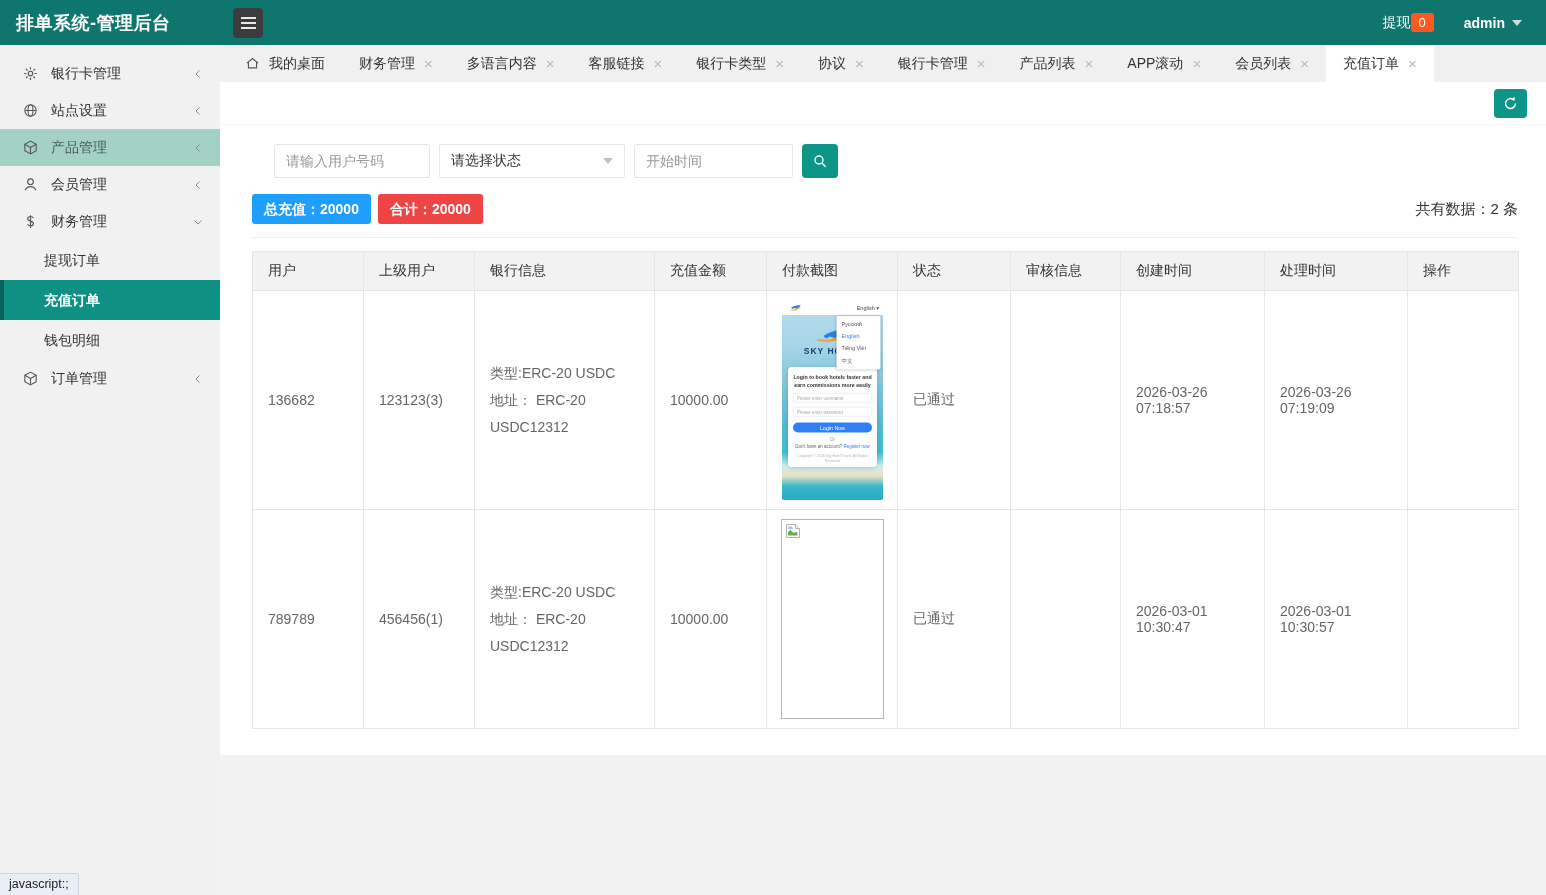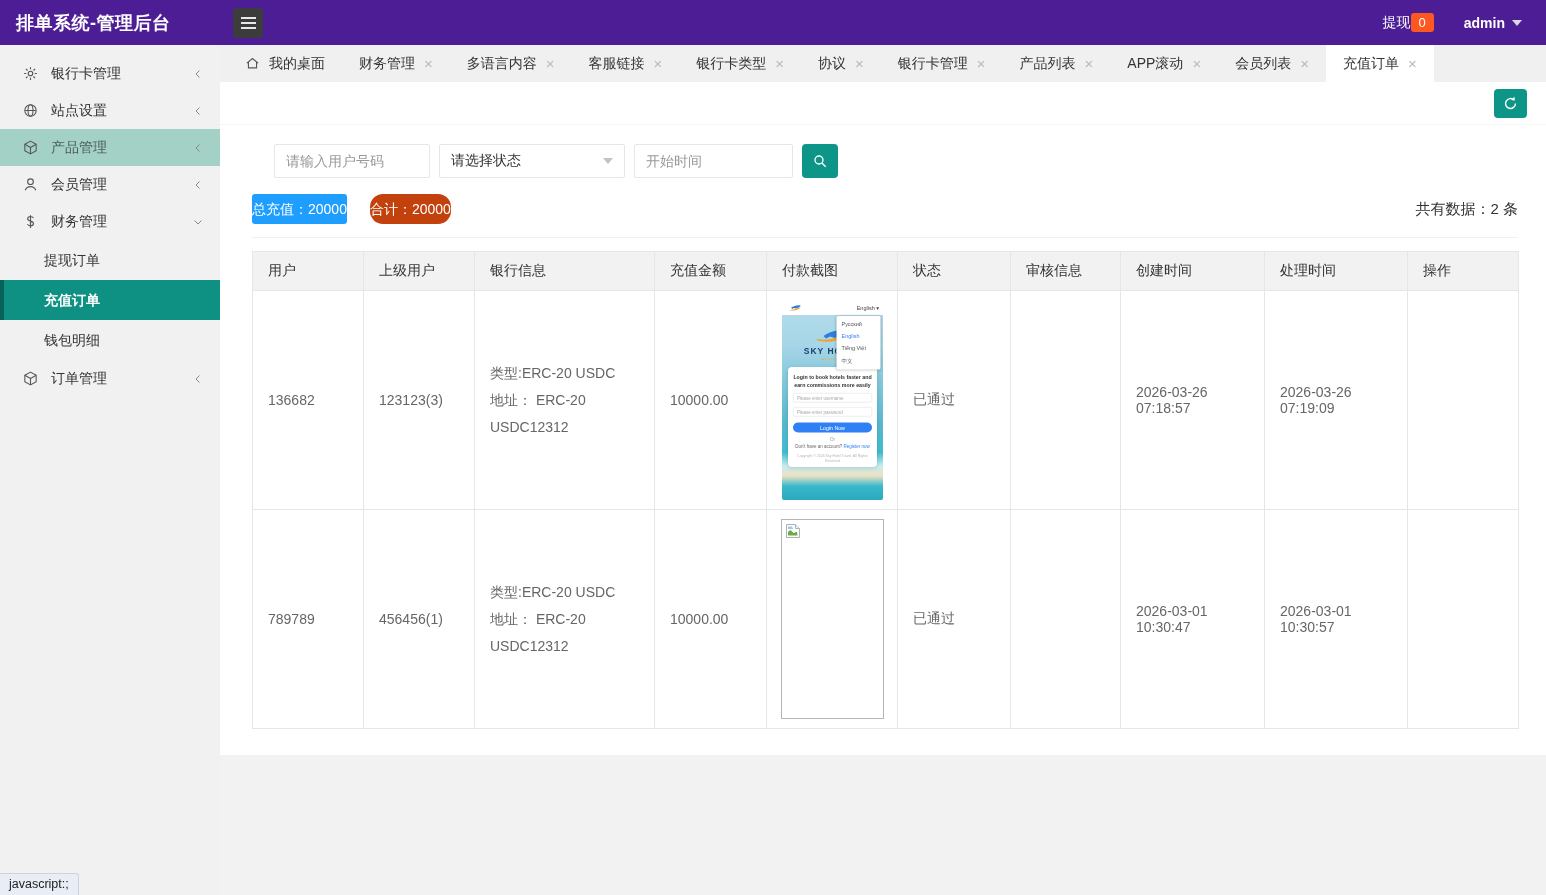--- a/index.html
+++ b/index.html
@@ -1,20 +1,20 @@
 <!DOCTYPE html>
 <html lang="zh"><head>
 <meta charset="utf-8">
 <style>
   * { box-sizing: border-box; margin: 0; padding: 0; }
   html,body { width:1546px; height:895px; overflow:hidden; }
   body { font-family:"Liberation Sans","DejaVu Sans",sans-serif; background:#f2f2f2; position:relative; color:#333; }
 
   
-  .topbar { height:45px; background:#4c1d95; display:flex; align-items:center; color:#fff; }
+  .topbar { height:45px; background:#0f766e; display:flex; align-items:center; color:#fff; }
   .topbar-logo { width:220px; padding-left:16px; font-size:18px; font-weight:bold; letter-spacing:.5px; }
   .hamburger-btn { width:30px; height:30px; background:#3c3c3c; border:none; border-radius:4px; margin-left:13px;
     display:flex; flex-direction:column; justify-content:center; align-items:center; gap:3px; cursor:pointer; }
   .hamburger-btn i { display:block; width:15px; height:2px; background:#e8e8e8; }
   .topbar-right { margin-left:auto; display:flex; align-items:center; gap:30px; padding-right:24px; }
   .withdraw-link { display:flex; align-items:center; font-size:14px; cursor:pointer; }
   .withdraw-badge { background:#ff5722; color:#fff; border-radius:3px; padding:2px 8px; font-size:13px; }
   .admin-menu { display:flex; align-items:center; gap:7px; font-size:14px; font-weight:bold; cursor:pointer; }
   .caret-down { width:0; height:0; border-left:5px solid transparent; border-right:5px solid transparent; border-top:6px solid #d9d9d9; }
 
@@ -45,23 +45,23 @@
   .refresh-btn { width:33px; height:29px; background:#0d9688; border:none; border-radius:4px; display:flex; align-items:center; justify-content:center; cursor:pointer; }
   .filters { display:flex; gap:9px; margin:19px 28px 0 32px;padding-left:22px; }
   .filter-input { width:156px; height:34px; border:1px solid #e6e6e6; border-radius:2px; padding:0 11px; font-size:14px; color:#333; outline:none; font-family:inherit; }
   .filter-input::placeholder { color:#999; }
   .filter-input.time { width:159px; }
   .filter-select { width:186px; height:34px; border:1px solid #e6e6e6; border-radius:2px; display:flex; align-items:center; justify-content:space-between; padding:0 11px; font-size:14px; color:#333; cursor:pointer; }
   .select-caret { width:0; height:0; border-left:5px solid transparent; border-right:5px solid transparent; border-top:6px solid #c2c2c2; }
   .search-btn { width:36px; height:34px; background:#0d9688; border:none; border-radius:4px; display:flex; align-items:center; justify-content:center; cursor:pointer; }
 
   .summary-row { display:flex; align-items:center; margin:16px 28px 0 32px; padding-bottom:13px; border-bottom:1px solid #f0f0f0; }
-  .badge-pill { height:30px; line-height:30px; padding:0 0; border-radius:3px; color:#fff; font-size:14px; }
+  .badge-pill { height:30px; line-height:30px; padding:0 12px; border-radius:3px; color:#fff; font-size:14px;font-weight:bold; }
   .badge-blue { background:#1e9fff; }
-  .badge-orange { background:#c2410c; margin-left:23px;border-radius:13px; }
+  .badge-orange { background:#ef4444; margin-left:7px; }
   .summary-count { margin-left:auto; font-size:15px; color:#333; }
 
   
   .table-wrap { margin:13px 28px 0 32px; }
   table { border-collapse:collapse; table-layout:fixed; width:1266px; font-size:14px; }
   th { background:#f2f2f2; font-weight:normal; color:#333; height:39px; text-align:left; padding:0 15px; border:1px solid #e6e6e6; }
   td { border:1px solid #e6e6e6; padding:6px 15px; text-align:left; vertical-align:middle; color:#666; height:219px; }
   .bank-line { line-height:27px; color:#666; }
 
   

